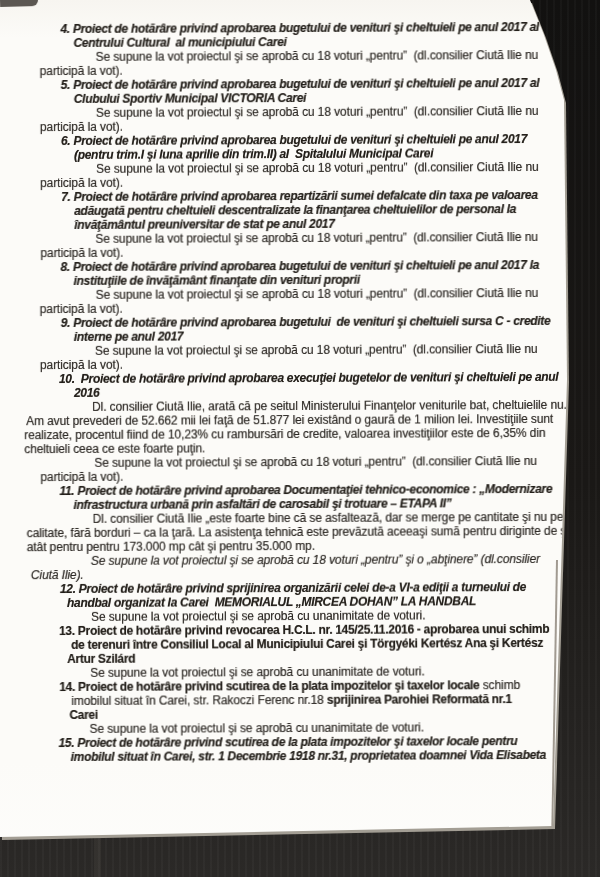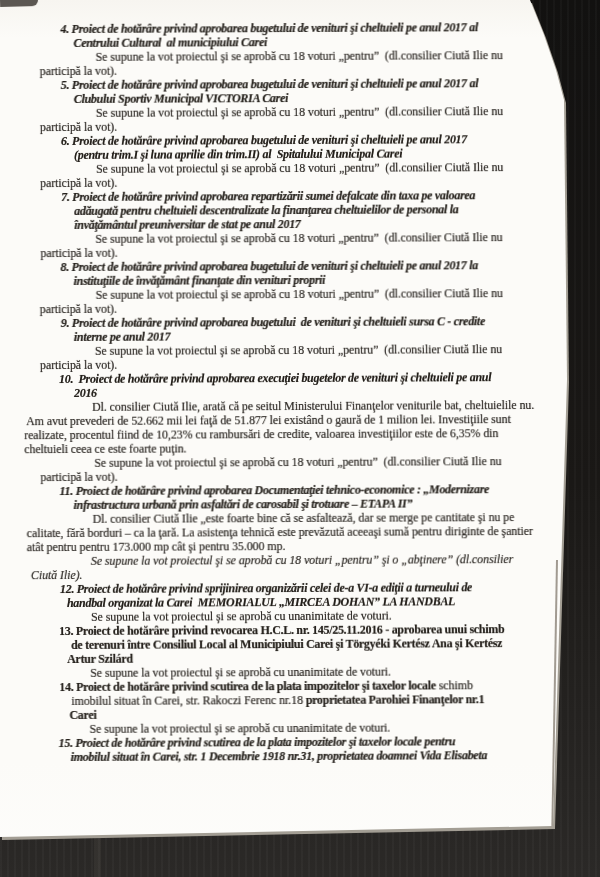--- a/index.html
+++ b/index.html
@@ -5,21 +5,21 @@
   html,body{margin:0;padding:0;background:#000;}
   .scene{
     position:relative;
     width:600px;height:877px;
     overflow:hidden;
     background-color:#131211;
     background-image:
       linear-gradient(90deg, transparent 0 94px, rgba(215,205,185,0.06) 94px 101px, transparent 101px),
       repeating-linear-gradient(90deg, rgba(255,255,255,0.028) 0 2px, rgba(0,0,0,0) 2px 7px),
       linear-gradient(180deg, #121110 0%, #1a1816 55%, #2b2927 100%);
-    font-family:Liberation Serif, serif;
+    font-family:Liberation Sans, sans-serif;
   }
   
   .paper-under{
     position:absolute;left:0;top:0;width:600px;height:877px;
     background:#a39e94;
     clip-path:polygon(0 0,530px 0,544px 35px,556px 70px,564px 100px,567px 380px,553px 826px,0 837px);
     transform:translate(2px,3px);
   }
   .paper{
     position:absolute;left:0;top:0;width:600px;height:877px;
@@ -106,21 +106,21 @@
         <div class="ln s-i" style="margin-left: 90px;">Se supune la vot proiectul şi se aprobă cu 18 voturi „pentru” şi o „abţinere” (dl.consilier</div>
         <div class="ln s-i" style="margin-left: 30px;">Ciută Ilie).</div>
         <div class="ln s-bi" style="margin-left: 59px;">12. Proiect de hotărâre privind sprijinirea organizării celei de-a VI-a ediţii a turneului de</div>
         <div class="ln s-bi" style="margin-left: 66px;">handbal organizat la Carei  MEMORIALUL „MIRCEA DOHAN” LA HANDBAL</div>
         <div class="ln s-r" style="margin-left: 90px;">Se supune la vot proiectul şi se aprobă cu unanimitate de voturi.</div>
         <div class="ln s-b" style="margin-left: 58px;">13. Proiect de hotărâre privind revocarea H.C.L. nr. 145/25.11.2016 - aprobarea unui schimb</div>
         <div class="ln s-b" style="margin-left: 70px;">de terenuri între Consiliul Local al Municipiului Carei şi Törgyéki Kertész Ana şi Kertész</div>
         <div class="ln s-b" style="margin-left: 66px;">Artur Szilárd</div>
         <div class="ln s-r" style="margin-left: 89px;">Se supune la vot proiectul şi se aprobă cu unanimitate de voturi.</div>
         <div class="ln" style="margin-left: 58px;"><span class="s-b">14. Proiect de hotărâre privind scutirea de la plata impozitelor şi taxelor locale</span><span class="s-r"> schimb</span></div>
-        <div class="ln" style="margin-left: 70px;"><span class="s-r">imobilul situat în Carei, str. Rakoczi Ferenc nr.18 </span><span class="s-b">proprietatea Parohiei Finanţelor nr.1</span></div>
+        <div class="ln" style="margin-left: 70px;"><span class="s-r">imobilul situat în Carei, str. Rakoczi Ferenc nr.18 </span><span class="s-b">sprijinirea Parohiei Reformată nr.1</span></div>
         <div class="ln s-b" style="margin-left: 68px;">Carei</div>
         <div class="ln s-r" style="margin-left: 88px;">Se supune la vot proiectul şi se aprobă cu unanimitate de voturi.</div>
         <div class="ln s-bi" style="margin-left: 57px;">15. Proiect de hotărâre privind scutirea de la plata impozitelor şi taxelor locale pentru</div>
         <div class="ln s-bi" style="margin-left: 69px;">imobilul situat în Carei, str. 1 Decembrie 1918 nr.31, proprietatea doamnei Vida Elisabeta</div>
       </div>
     <div class="crease"></div>
   </div>
   <div class="corner-smudge"></div>
 </div>
 

